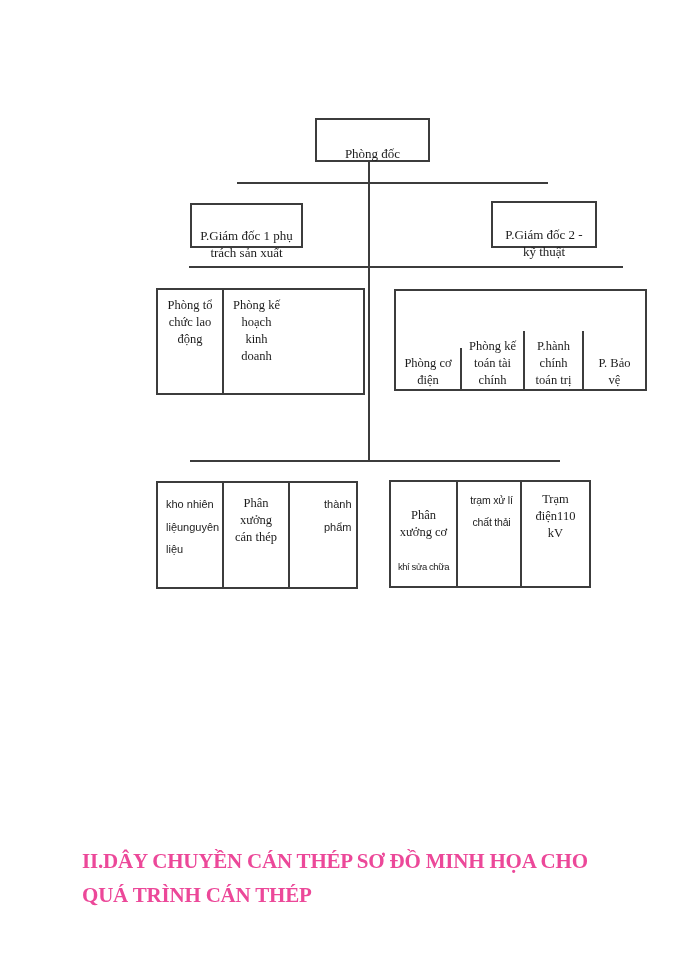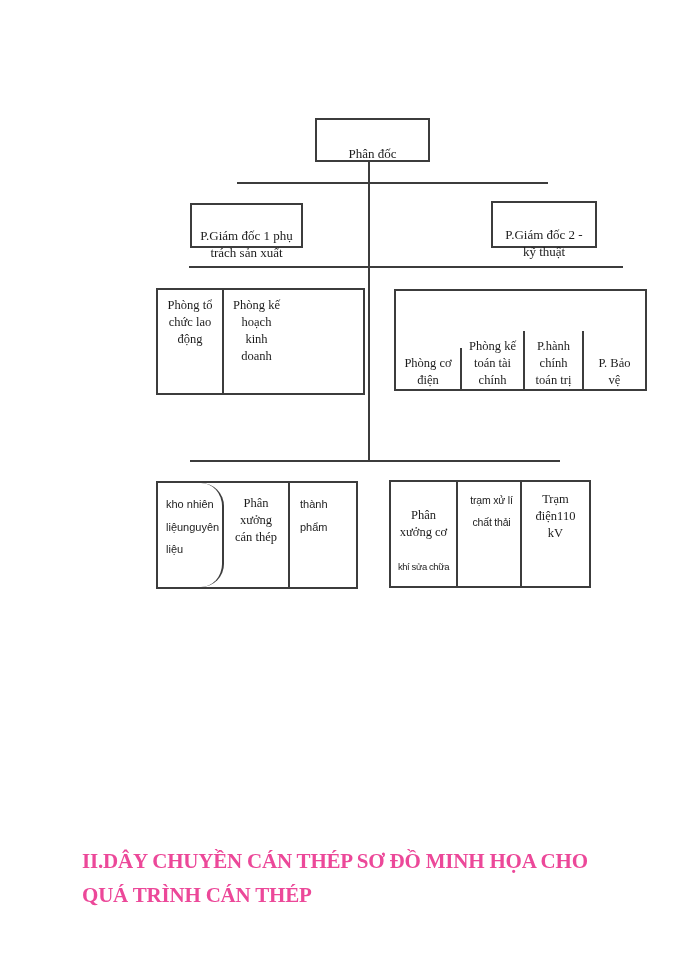--- a/index.html
+++ b/index.html
@@ -53,21 +53,20 @@
     line-height: 17px;
     text-align: center;
     padding-top: 7px;
   }
   .cell-sans {
     font-family: "Liberation Sans", sans-serif;
     font-size: 11px;
     line-height: 22.5px;
     text-align: left;
     padding: 10px 2px 0 8px;
-    border-radius: 23px;
   }
   .cell-sans-small {
     font-family: "Liberation Sans", sans-serif;
     font-size: 10.5px;
     line-height: 21.5px;
     text-align: center;
     padding: 8px 2px 0 7px;
     letter-spacing: -0.2px;
   }
   .cell-mixed {
@@ -104,21 +103,21 @@
   }
 </style>
 </head>
 <body>
 
 <div class="page">
 
   <div>
 
     <div class="node" style="left:315px; top:118px; width:115px; height:44px; padding-top:8px;">
-      <span>Phân đốc</span>
+      <span>Phòng đốc</span>
     </div>
 
     <div class="line" style="left:368px; top:161px; width:2px; height:300px;"></div>
 
     <div class="line" style="left:237px; top:182px; width:311px; height:2px;"></div>
 
     <div class="node" style="left:190px; top:203px; width:113px; height:45px; padding-top:5px;">
       <span>P.Giám đốc 1 phụ
 trách sản xuất</span>
     </div>
@@ -155,21 +154,21 @@
 
     <div class="line" style="left:190px; top:460px; width:370px; height:2px;"></div>
 
     <div class="otable" style="left:156px; top:481px; width:202px; height:108px;">
       <div class="cell cell-sans" style="width:66px;">kho nhiên
 liệunguyên
 liệu</div>
       <div class="cell cell-serif" style="width:66px; padding-top:12px;">Phân
 xưởng
 cán thép</div>
-      <div class="cell cell-sans" style="flex:1; padding-left:10px;">thành
+      <div class="cell cell-sans" style="flex:1; padding-left:10px;margin-left:24px;">thành
 phẩm</div>
     </div>
 
     <div class="otable" style="left:389px; top:480px; width:202px; height:108px;">
       <div class="cell cell-mixed" style="width:67px;">
         <span class="serif-part">Phân
 xưởng cơ</span>
         <span class="sans-part">khí sửa chữa</span>
       </div>
       <div class="cell cell-sans-small" style="width:64px;">trạm xử lí

